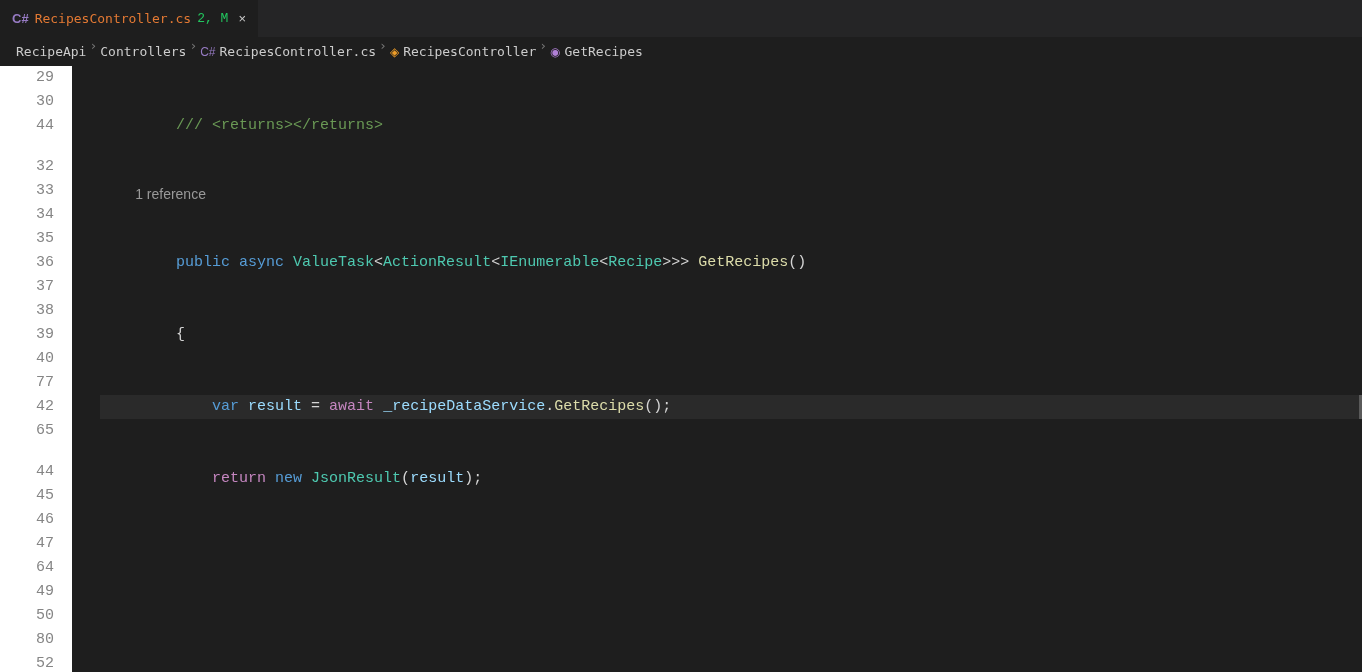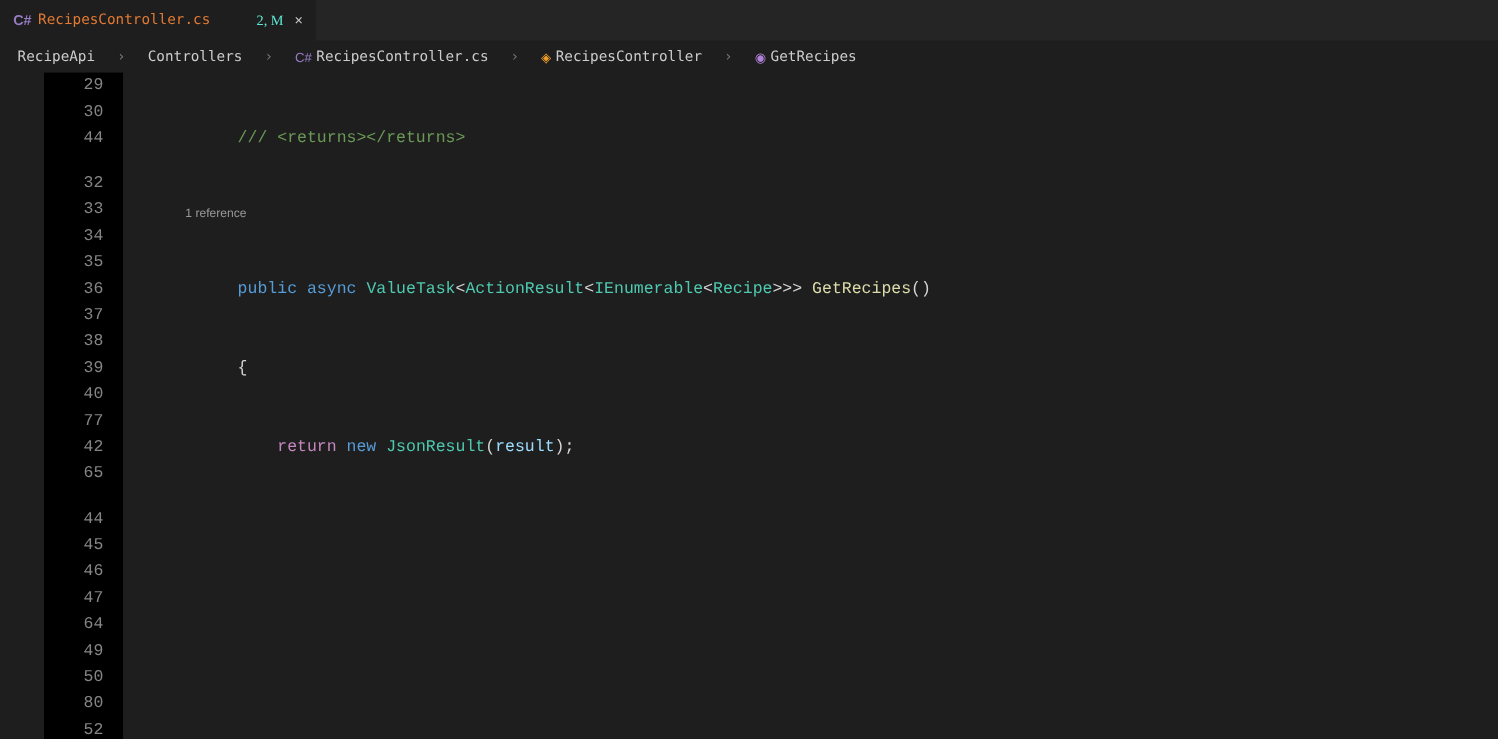--- a/index.html
+++ b/index.html
@@ -24,27 +24,26 @@
     align-items: center;
     gap: 6px;
     padding: 0 12px;
     background: #1e1e1e;
     border-right: 1px solid #252526;
     font-size: 13px;
     cursor: pointer;
   }
   .tab .cs-icon { color: #977bc4; font-weight: bold; font-family: sans-serif; }
   .tab .fname { color: #e37933; }
-  .tab .status { color: #5eead4; font-family: Liberation Serif, serif; margin-left: 36px; }
+  .tab .status { color: #22c55e; font-family: Liberation Mono, monospace; }
   .tab .close { color: #cccccc; font-family: sans-serif; margin-left: 4px; }
   .breadcrumbs {
     height: 28px;
     display: flex;
-    align-items: center;
-    gap: 20px;
+    gap: 3px;
     padding: 0 16px;
     font-size: 13px;
     color: #cccccc;
     background: #1e1e1e;
     border-bottom: 1px solid #1e1e1e;
   }
   .crumb-sep { color: #777; }
   .crumb { display: flex; align-items: center; gap: 4px; }
   .crumb .cs-icon { color: #977bc4; font-family: sans-serif; font-size: 12px; }
   .crumb .class-icon { color: #ee9d28; font-family: sans-serif; font-size: 12px; }
@@ -55,40 +54,39 @@
     font-family: Consolas, "Courier New", monospace;
     font-size: 15px;
     line-height: 24px;
   }
   .gutter {
     width: 72px;
     text-align: right;
     padding-right: 18px;
     color: #858585;
     user-select: none;
-    background: #000000;
-    margin-left: 40px;
+    background: #ffffff;
   }
   .gutter .ln { height: 24px; }
   .fold-col {
     width: 28px;
     background: #1e1e1e;
   }
   .code-area {
     flex: 1;
     position: relative;
     background: #1e1e1e;
     white-space: pre;
   }
   .code-line { height: 24px; padding-left: 4px; position: relative; }
   .code-line.hl { background: #2a2a2a; border-right: 3px solid #5a5a5a;}
   .codelens {
     height: 17px;
     line-height: 17px;
-    font-size: 11px;
+    font-size: 14px;
     color: #999999;
     padding-left: 4px;
     font-family: "Segoe UI", sans-serif;
   }
   
   .c-comment { color: #6a9955; }
   .c-punc { color: #d4d4d4; }
   .c-type { color: #4ec9b0; }
   .c-key { color: #569cd6; }
   .c-keyctrl { color: #c586c0; }
@@ -160,20 +158,21 @@
     <div class="ln">50</div>
     <div class="ln">80</div>
     <div class="ln">52</div>
   </div>
   <div class="fold-col"></div>
   <div class="code-area">
     <div class="code-line"><span>        </span><span class="c-comment">/// &lt;returns&gt;&lt;/returns&gt;</span></div>
     <div class="codelens"><span>        </span><span>1 reference</span></div>
     <div class="code-line"><span>        </span><span class="c-key">public</span> <span class="c-key">async</span> <span class="c-type">ValueTask</span><span class="c-punc">&lt;</span><span class="c-type">ActionResult</span><span class="c-punc">&lt;</span><span class="c-type">IEnumerable</span><span class="c-punc">&lt;</span><span class="c-type">Recipe</span><span class="c-punc">&gt;&gt;&gt;</span> <span class="c-method">GetRecipes</span><span class="c-punc">()</span></div>
     <div class="code-line"><span>        </span><span class="c-punc">{</span></div>
+    <div class="code-line hl"><span>            </span><span class="c-key">var</span> <span class="c-var">result</span><span class="c-punc"> = </span><span class="c-keyctrl">await</span> <span class="c-var">_recipeDataService</span><span class="c-punc">.</span><span class="c-method">GetRecipes</span><span class="c-punc">();</span></div>
     <div class="code-line"><span>            </span><span class="c-keyctrl">return</span> <span class="c-key">new</span> <span class="c-type">JsonResult</span><span class="c-punc">(</span><span class="c-var">result</span><span class="c-punc">);</span></div>
     
     
     
     
     
     
     
     
     

